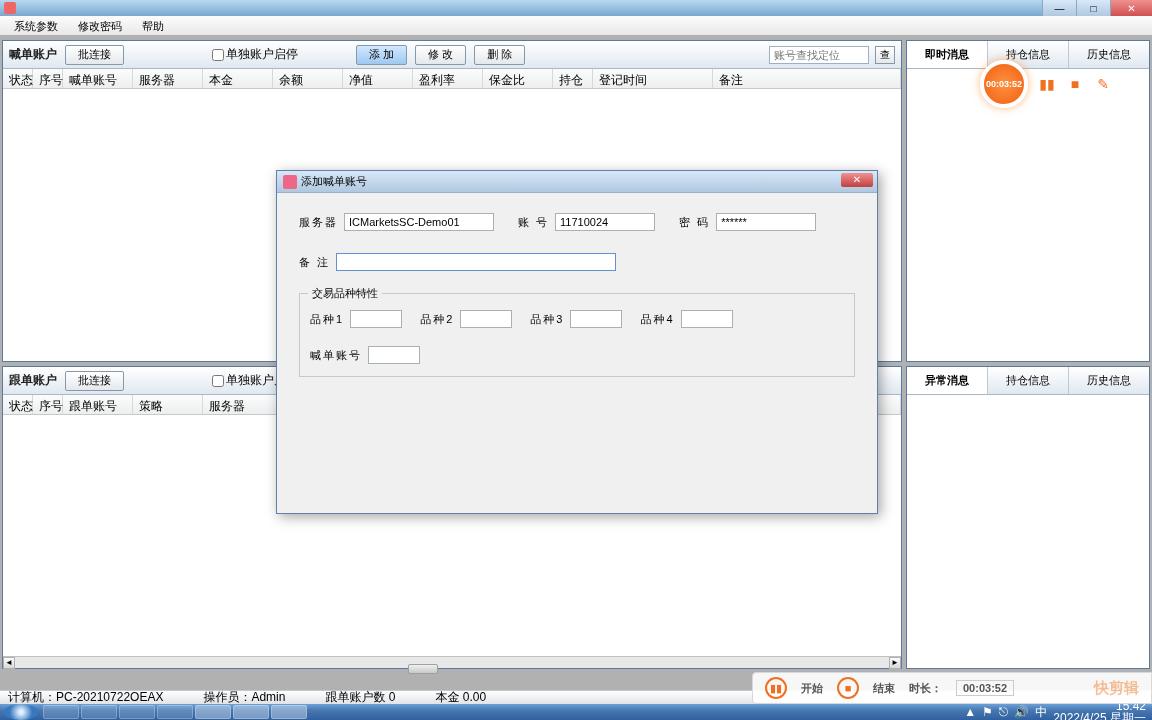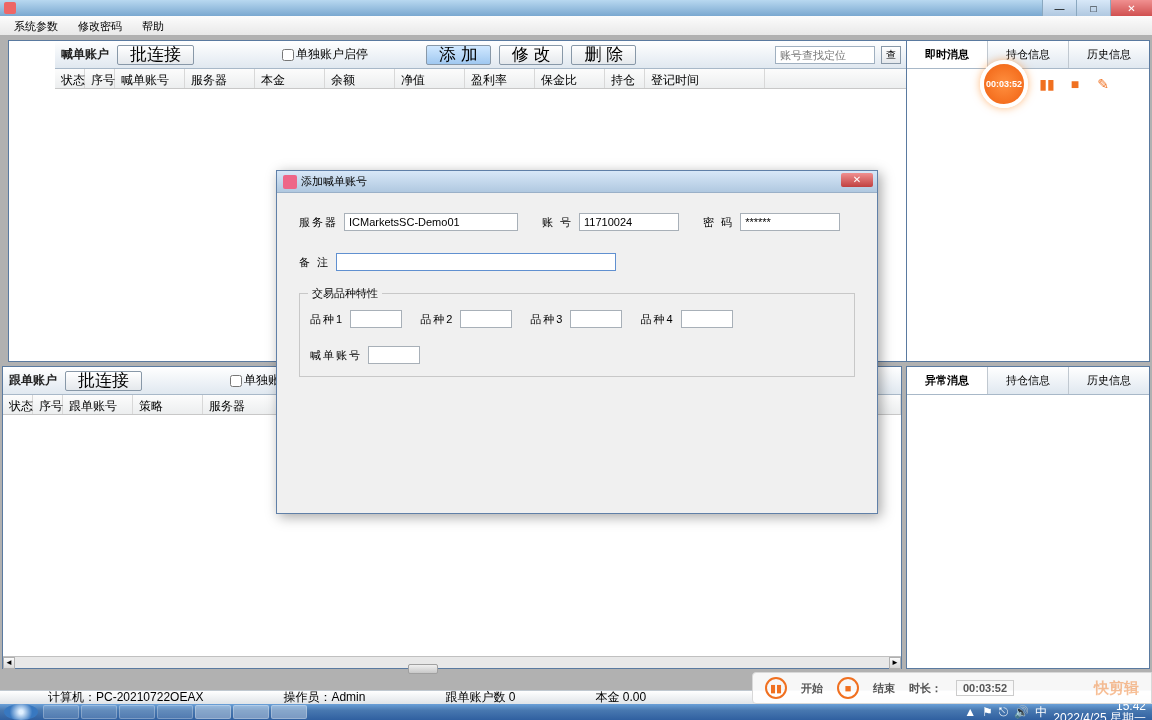--- a/index.html
+++ b/index.html
@@ -15,29 +15,29 @@
 
 
 .menubar { height:20px; background:linear-gradient(#fcfcfc,#e8e8e8); border-bottom:1px solid #b0b0b0; display:flex; padding-left:4px; }
 .menu-item { padding:3px 10px; font-size:11px; cursor:pointer; }
 
 
 .main { position:absolute; top:36px; left:0; right:0; bottom:30px; background:#b1b1b1; }
 
 
 .panel { position:absolute; background:#fff; border:1px solid #5a7aa0; }
-.panel-tl { left:8px; top:4px; width:900px; height:322px;padding-left:46px; }
+.panel-tl { left:2px; top:4px; width:900px; height:322px; }
 .panel-bl { left:2px; top:330px; width:900px; height:303px; }
 .panel-tr { left:906px; top:4px; width:244px; height:322px; }
 .panel-br { left:906px; top:330px; width:244px; height:303px; }
 
 
 .toolbar { height:28px; background:linear-gradient(#fff,#e0e8f0); border-bottom:1px solid #a8b8c8; display:flex; align-items:center; padding:0 6px; gap:8px; position:relative; }
 .tb-label { font-weight:bold; font-size:12px; color:#222; }
-.btn { height:20px; padding:0 12px; background:linear-gradient(#fff,#e4e8ec); border:1px solid #8898a8; border-radius:2px; font-size:17px; cursor:pointer; display:flex; align-items:center; }
+.btn { height:20px; padding:0 12px; background:linear-gradient(#fff,#e4e8ec); border:1px solid #8898a8; border-radius:2px; font-size:11px; cursor:pointer; display:flex; align-items:center; }
 .chk { display:flex; align-items:center; gap:2px; font-size:11px; }
 .chk input { width:12px; height:12px; }
 .tb-right { position:absolute; right:6px; display:flex; gap:6px; align-items:center; }
 .search-input { width:100px; height:18px; border:1px solid #a0b0c0; padding:0 4px; font-size:11px; color:#888; }
 .sq-btn { width:20px; height:18px; border:1px solid #8898a8; background:linear-gradient(#fff,#e4e8ec); font-size:10px; text-align:center; line-height:16px; cursor:pointer; }
 
 
 .tabs { display:flex; height:28px; background:linear-gradient(#fff,#e0e8f0); border-bottom:1px solid #a8b8c8; }
 .tab { flex:1; display:flex; align-items:center; justify-content:center; font-size:11px; border-right:1px solid #c0c8d0; cursor:pointer; }
 .tab.active { background:#fff; font-weight:bold;text-align:right; }
@@ -51,42 +51,42 @@
 .gridbody { background:#fff; height:calc(100% - 48px - 12px); }
 
 
 .hscroll { position:absolute; bottom:0; left:0; right:0; height:12px; background:#e8e8e8; border-top:1px solid #c0c0c0; display:flex; align-items:center; }
 .hscroll .arrow-l, .hscroll .arrow-r { width:12px; height:12px; background:linear-gradient(#fcfcfc,#d8d8d8); border:1px solid #b0b0b0; font-size:8px; text-align:center; line-height:10px; cursor:pointer; }
 .hscroll .track { flex:1; position:relative; }
 .hscroll .thumb { position:absolute; left:45%; width:30px; height:10px; top:1px; background:linear-gradient(#f0f0f0,#c8c8c8); border:1px solid #a0a0a0; border-radius:2px; }
 
 
 .statusbar { position:absolute; left:0; right:0; bottom:16px; height:14px; background:linear-gradient(#fff,#e0e4e8); border-top:1px solid #c0c8d0; display:flex; align-items:center; font-size:11px; padding:0 8px; gap:40px; }
-.statusbar .sep { flex:0 0 auto;margin-left:40px; }
+.statusbar .sep { flex:0 0 auto; }
 
 
 .taskbar { position:absolute; left:0; right:0; bottom:0; height:16px; background:linear-gradient(#6aa0d8 0%, #4878b0 40%, #3060a0 100%); display:flex; align-items:center; }
 .start-orb { width:34px; height:16px; background:radial-gradient(circle at 50% 50%, #e0f0ff 10%, #3878c0 60%); border-radius:50%/50%; margin:0 4px; }
 .task-icon { width:36px; height:14px; margin:0 1px; background:rgba(255,255,255,.15); border:1px solid rgba(255,255,255,.25); border-radius:2px; }
 .task-icon.active { background:rgba(255,255,255,.35); }
 .tray { margin-left:auto; display:flex; align-items:center; gap:6px; padding-right:6px; color:#fff; font-size:9px; }
 .tray-time { text-align:right; line-height:1; font-size:9px; }
 
 
 .dlg { position:absolute; left:276px; top:134px; width:602px; height:344px; background:#f0f0f0; border:1px solid #6080a8; box-shadow:3px 3px 12px rgba(0,0,0,.35); }
 .dlg-title { height:22px; background:linear-gradient(#d8e8f8,#b0c8e0); display:flex; align-items:center; padding:0 6px; position:relative; border-bottom:1px solid #9ab0c8; }
 .dlg-title .ic { width:14px; height:14px; background:#e68; margin-right:4px; border-radius:2px; }
 .dlg-title-text { font-size:11px; }
 .dlg-close { position:absolute; right:4px; top:2px; width:32px; height:14px; background:linear-gradient(#f09090,#c04040); color:#fff; font-size:10px; text-align:center; line-height:14px; border-radius:2px; cursor:pointer; }
 .dlg-body { padding:20px 22px; }
 .form-row { display:flex; gap:24px; margin-bottom:22px; align-items:center; }
 .fld { display:flex; align-items:center; gap:6px; }
 .fld label { font-size:11px; white-space:nowrap; letter-spacing:2px; }
 .fld input { height:18px; border:1px solid #a8b0b8; padding:0 4px; font-size:11px; background:#fff; }
-.fld input.w-server { width:174px; }
+.fld input.w-server { width:150px; }
 .fld input.w-acct { width:100px; }
 .fld input.w-pwd { width:100px; }
 .fld input.w-cap { width:160px; }
 .fld input.w-note { width:280px; border-color:#6090d0; }
 .fld input.w-sym { width:52px; }
 .fieldset { border:1px solid #c8c8c8; margin-top:8px; padding:16px 10px 12px 10px; position:relative; }
 .fieldset .legend { position:absolute; top:-8px; left:8px; background:#f0f0f0; padding:0 4px; font-size:11px; }
 .sym-row { display:flex; gap:18px; align-items:center; flex-wrap:wrap; }
 .dlg-submit { display:flex; justify-content:center; margin-top:28px; }
 .dlg-submit .btn-submit { width:72px; height:22px; background:linear-gradient(#fff,#e0e4e8); border:1px solid #888; font-size:11px; letter-spacing:6px; text-align:center; line-height:20px; cursor:pointer; }
@@ -147,20 +147,21 @@
       <span style="width:30px">序号</span>
       <span style="width:70px">喊单账号</span>
       <span style="width:70px">服务器</span>
       <span style="width:70px">本金</span>
       <span style="width:70px">余额</span>
       <span style="width:70px">净值</span>
       <span style="width:70px">盈利率</span>
       <span style="width:70px">保金比</span>
       <span style="width:40px">持仓</span>
       <span style="width:120px">登记时间</span>
+      <span style="flex:1">备注</span>
     </div>
     <div class="gridbody"></div>
   </div>
 
   <div class="panel panel-bl">
     <div class="toolbar">
       <span class="tb-label">跟单账户</span>
       <div class="btn">批连接</div>
       <label class="chk" style="margin-left:80px;">
         <input type="checkbox" style="">

